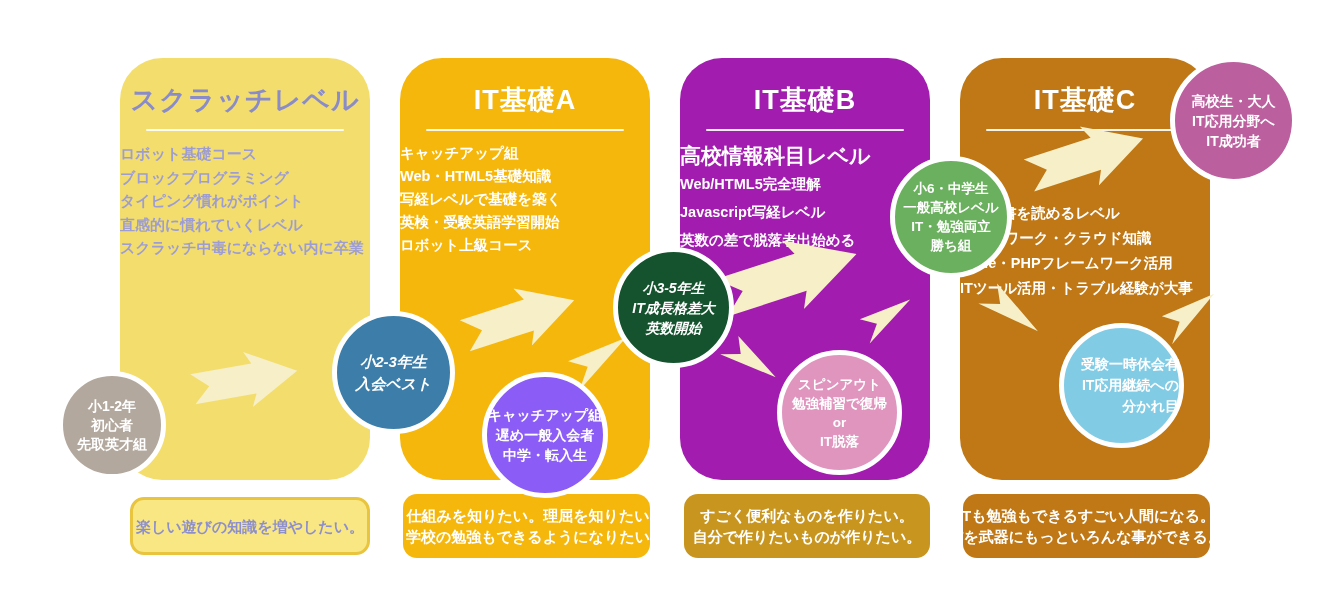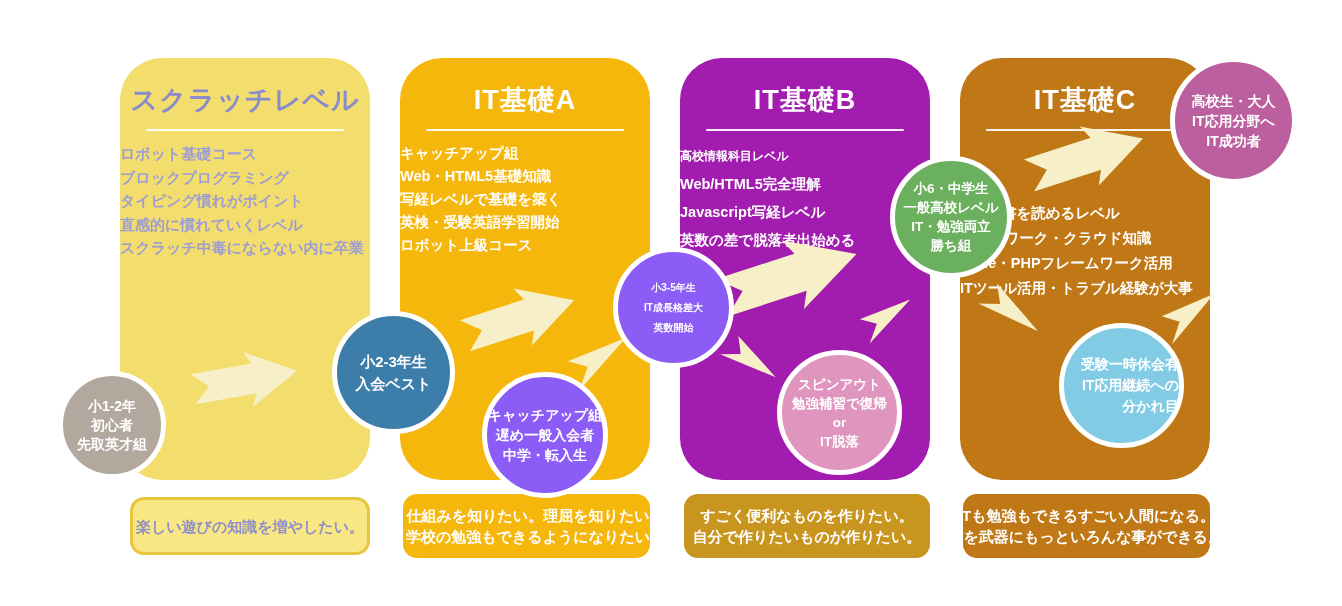--- a/index.html
+++ b/index.html
@@ -11,21 +11,21 @@
   .panel{position:absolute;top:58px;width:250px;height:422px;border-radius:42px;z-index:1;}
   .panel .ptitle{display:block;text-align:center;font-size:27px;font-weight:bold;
                  margin:24px 8px 0;color:#ffffff;letter-spacing:1px;}
   .panel .rule{height:2px;background:rgba(255,255,255,.92);margin:11px 26px 0;border-radius:2px;}
   .panel .plines{margin-top:11px;text-align:left;color:#ffffff;font-weight:bold;}
   .panel .plines div{white-space:nowrap;}
   .p1 .ptitle{color:#8a8cca;}
   .p1 .plines{color:#9d9dd3;font-size:15px;line-height:23.5px;}
   .p2 .plines{font-size:14.5px;line-height:23px;}
   .p3 .plines{font-size:14.5px;line-height:28px;}
-  .p3 .plines .b1st{font-size:12px;}
+  .p3 .plines .b1st{font-size:21px;}
   .p4 .plines{font-size:14.5px;line-height:25px;margin-top:70px;}
 
   
   .circle{position:absolute;border-radius:50%;border:5px solid #ffffff;box-sizing:border-box;
           display:flex;flex-direction:column;align-items:center;justify-content:center;
           text-align:center;color:#ffffff;font-weight:bold;z-index:3;}
   .circle div{white-space:nowrap;}
 
   
   .bbox{position:absolute;top:494px;height:64px;border-radius:14px;box-sizing:border-box;
@@ -123,32 +123,32 @@
   <svg class="arr" style="left: 1160px; top: 292px; width: 56px; height: 54px; fill: rgb(247, 239, 199);" viewBox="0 0 60 60" preserveAspectRatio="none">
     <polygon points="58,2 2,27 21,33 13,58"></polygon>
   </svg>
 
   <div class="circle" style="left: 58px; top: 371px; width: 108px; height: 108px; font-size: 14px; line-height: 19px; background: rgb(179, 168, 158);">
     <div>小1-2年</div>
     <div>初心者</div>
     <div>先取英才組</div>
   </div>
 
-  <div class="circle" style="left: 332px; top: 311px; width: 123px; height: 123px; font-size: 15px; line-height: 22px; background: rgb(60, 126, 169);">
+  <div class="circle" style="left: 332px; top: 311px; width: 123px; height: 123px; font-size: 15px; line-height: 22px; background: rgb(60, 126, 169); font-style: italic;">
     <div>小2-3年生</div>
     <div>入会ベスト</div>
   </div>
 
   <div class="circle" style="left: 482px; top: 372px; width: 126px; height: 126px; font-size: 14px; line-height: 20px; background: #8b5cf6;">
     <div>キャッチアップ組</div>
     <div>遅め一般入会者</div>
     <div>中学・転入生</div>
   </div>
 
-  <div class="circle" style="left: 613px; top: 247px; width: 121px; height: 121px; font-size: 10px; line-height: 20px; background: #8b5cf6;">
+  <div class="circle" style="left: 613px; top: 247px; width: 121px; height: 121px; font-size: 14px; line-height: 20px; background: #14532d; font-style: italic;">
     <div>小3-5年生</div>
     <div>IT成長格差大</div>
     <div>英数開始</div>
   </div>
 
   <div class="circle" style="left: 777px; top: 350px; width: 125px; height: 125px; font-size: 13.5px; line-height: 19px; background: rgb(224, 149, 191);">
     <div>スピンアウト</div>
     <div>勉強補習で復帰</div>
     <div>or</div>
     <div>IT脱落</div>

